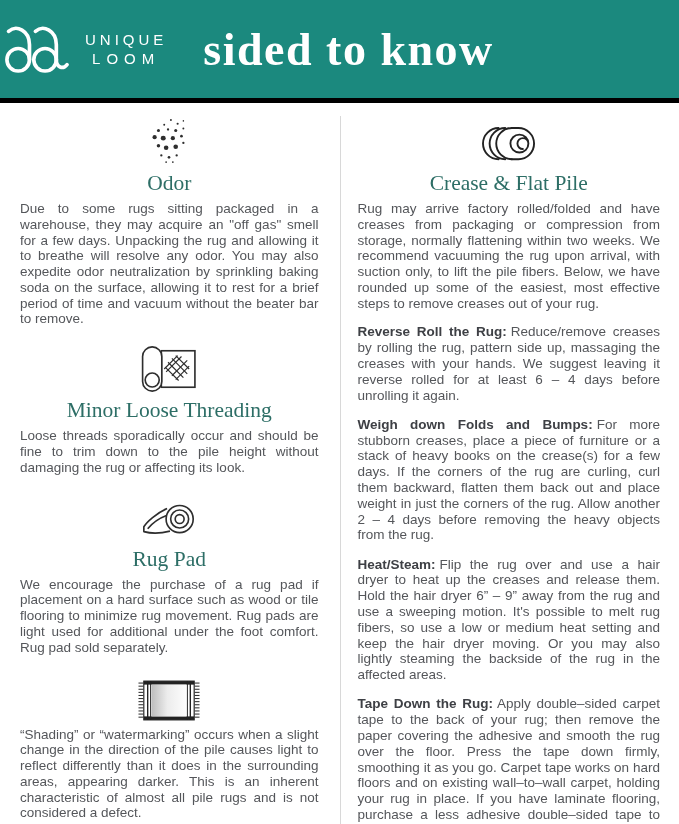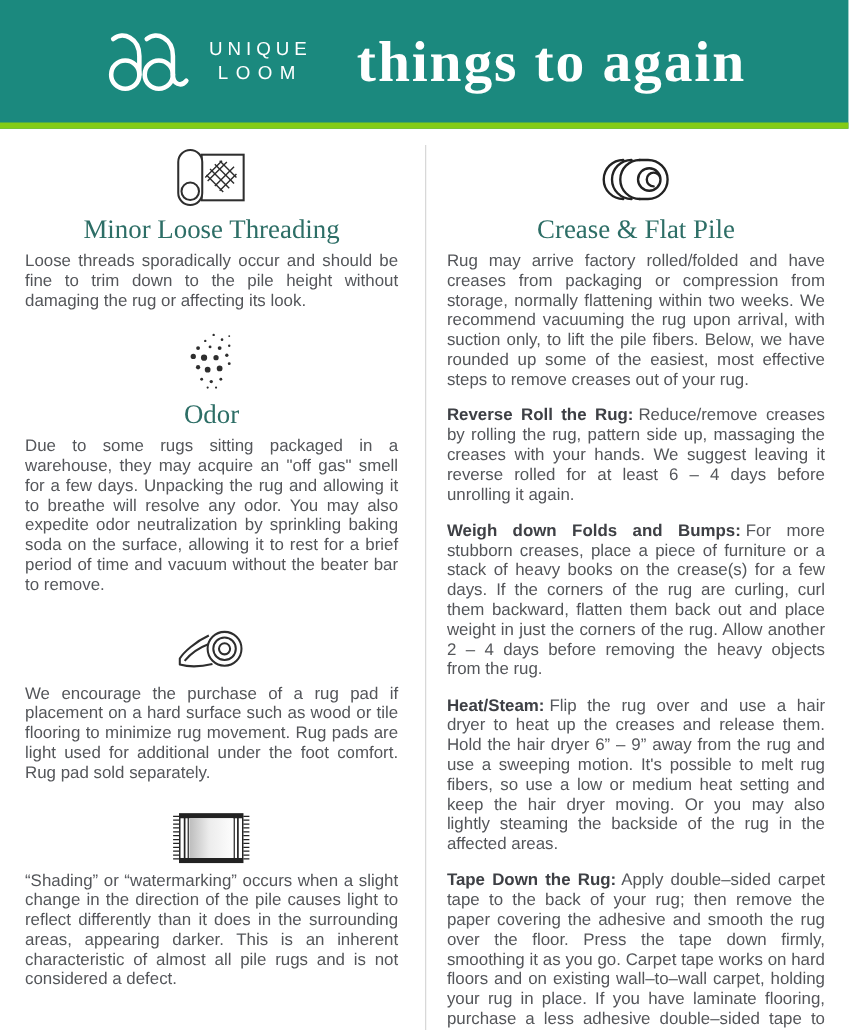--- a/index.html
+++ b/index.html
@@ -4,22 +4,22 @@
 <style>
   html,body { margin:0; padding:0; background:#ffffff; }
   .page {
     width:679px; height:824px; overflow:hidden; background:#ffffff;
     font-family:"Liberation Sans", sans-serif;
     position:relative;
   }
   
   .hdr {
     height:103px; box-sizing:border-box;
-    background:#1b897e; border-bottom:5px solid #84cc16;
-    display:flex; align-items:center; justify-content:center; gap:36px;
+    background:#1b897e; border-bottom:5px solid #000000;
+    display:flex; align-items:center; justify-content:flex-start; gap:36px;
   }
   .brand { display:flex; align-items:center; gap:11px; }
   .brand-text {
     color:#ffffff; font-size:15px; letter-spacing:4px;
     line-height:1.3; text-align:center; font-weight:400;
   }
   .brand-text .l2 { display:block; letter-spacing:6px; }
   .title {
     color:#ffffff; margin:0;
     font-family:"Liberation Serif", serif;
@@ -58,42 +58,26 @@
         <circle cx="40.5" cy="37" r="10.5"></circle>
         <path d="M26 37 V23 C26 10 14 4 6.5 10.5"></path>
         <path d="M51 37 V23 C51 10 39 4 31.5 10.5"></path>
         <path d="M51 37 C51 44 57 46.5 61 41.5"></path>
       </svg>
       <div class="brand-text">
         <span>UNIQUE</span>
         <span class="l2">LOOM</span>
       </div>
     </div>
-    <h1 class="title">things to again</h1>
+    <h1 class="title">sided to know</h1>
   </div>
 
   <div class="content">
 
     <div class="col col-left">
-
-      <div class="topic">
-        <div class="icon-wrap">
-          <svg width="60" height="48" viewBox="0 0 62 50" fill="none" stroke="#2e2e2e" stroke-width="1.7">
-            <rect x="23" y="6" width="35" height="38" fill="#ffffff"></rect>
-            <rect x="3.5" y="2" width="20" height="46" rx="10" fill="#ffffff"></rect>
-            <circle cx="13.5" cy="36.5" r="7.3" fill="#ffffff"></circle>
-            <g stroke-width="1.2">
-              <path d="M30 18 L46 34 M34 14 L50 30 M38 11 L52 25 M27 23 L41 37"></path>
-              <path d="M44 12 L28 28 M50 16 L34 32 M52 22 L38 36 M40 11 L26 25"></path>
-            </g>
-          </svg>
-        </div>
-        <h2>Minor Loose Threading</h2>
-        <p class="body-txt">Loose threads sporadically occur and should be fine to trim down to the pile height without damaging the rug or affecting its look.</p>
-      </div>
 
       <div class="topic">
         <div class="icon-wrap">
           <svg width="46" height="50" viewBox="0 0 48 52" fill="#2e2e2e">
             <circle cx="26" cy="4" r="1"></circle>
               <circle cx="19" cy="9" r="1"></circle>
               <circle cx="33" cy="8" r="1.1"></circle>
               <circle cx="39" cy="5" r="0.8"></circle>
             <circle cx="13" cy="15" r="1.6"></circle>
               <circle cx="23" cy="14" r="1.2"></circle>
@@ -113,28 +97,45 @@
             <circle cx="21" cy="48" r="0.9"></circle>
               <circle cx="28" cy="48" r="0.9"></circle>
           </svg>
         </div>
         <h2>Odor</h2>
         <p class="body-txt">Due to some rugs sitting packaged in a warehouse, they may acquire an "off gas" smell for a few days. Unpacking the rug and allowing it to breathe will resolve any odor. You may also expedite odor neutralization by sprinkling baking soda on the surface, allowing it to rest for a brief period of time and vacuum without the beater bar to remove.</p>
       </div>
 
       <div class="topic">
         <div class="icon-wrap">
+          <svg width="60" height="48" viewBox="0 0 62 50" fill="none" stroke="#2e2e2e" stroke-width="1.7">
+            <rect x="23" y="6" width="35" height="38" fill="#ffffff"></rect>
+            <rect x="3.5" y="2" width="20" height="46" rx="10" fill="#ffffff"></rect>
+            <circle cx="13.5" cy="36.5" r="7.3" fill="#ffffff"></circle>
+            <g stroke-width="1.2">
+              <path d="M30 18 L46 34 M34 14 L50 30 M38 11 L52 25 M27 23 L41 37"></path>
+              <path d="M44 12 L28 28 M50 16 L34 32 M52 22 L38 36 M40 11 L26 25"></path>
+            </g>
+          </svg>
+        </div>
+        <h2>Minor Loose Threading</h2>
+        <p class="body-txt">Loose threads sporadically occur and should be fine to trim down to the pile height without damaging the rug or affecting its look.</p>
+      </div>
+
+      <div class="topic">
+        <div class="icon-wrap">
           <svg width="60" height="44" viewBox="0 0 62 44" fill="none" stroke="#2e2e2e" stroke-width="1.7" stroke-linejoin="round">
             <path d="M29 10 C18 15 8 24 5 29 L5 34 C14 36.5 24 35.5 32 33.5" fill="#ffffff"></path>
             <path d="M29 17 C21 20 13 26 9 31"></path>
             <circle cx="42" cy="21" r="14" fill="#ffffff"></circle>
             <circle cx="42" cy="21" r="9.3"></circle>
             <circle cx="42" cy="21" r="4.6"></circle>
           </svg>
         </div>
+        <h2>Rug Pad</h2>
         <p class="body-txt">We encourage the purchase of a rug pad if placement on a hard surface such as wood or tile flooring to minimize rug movement. Rug pads are light used for additional under the foot comfort. Rug pad sold separately.</p>
       </div>
 
       <div class="topic">
         <div class="icon-wrap">
           <svg width="62" height="43" viewBox="0 0 64 44">
             <defs>
               <linearGradient id="shadeGrad" x1="0" y1="0" x2="1" y2="0">
                 <stop offset="0" stop-color="#bdbdbd"></stop>
                 <stop offset="0.45" stop-color="#ececec"></stop>

